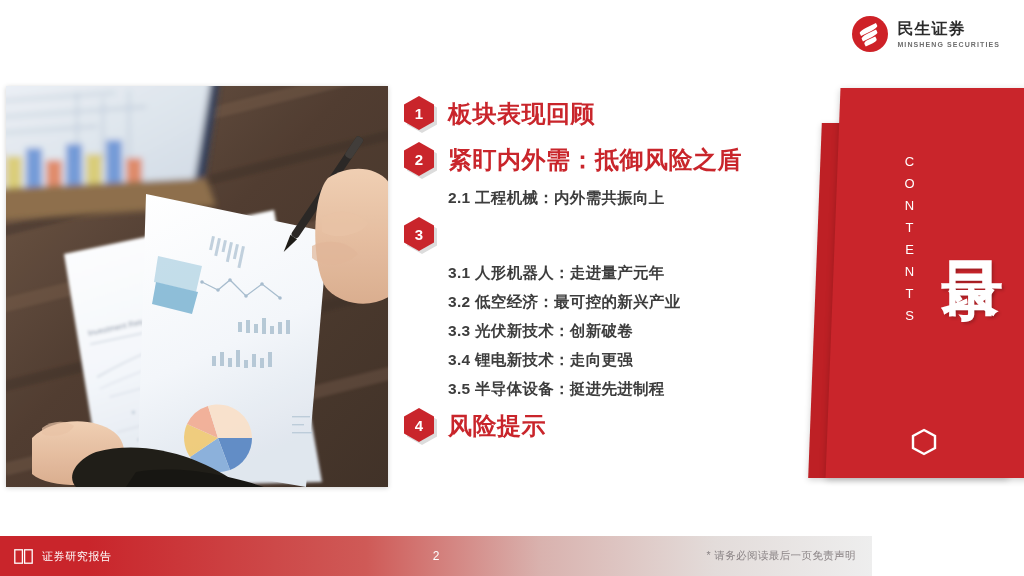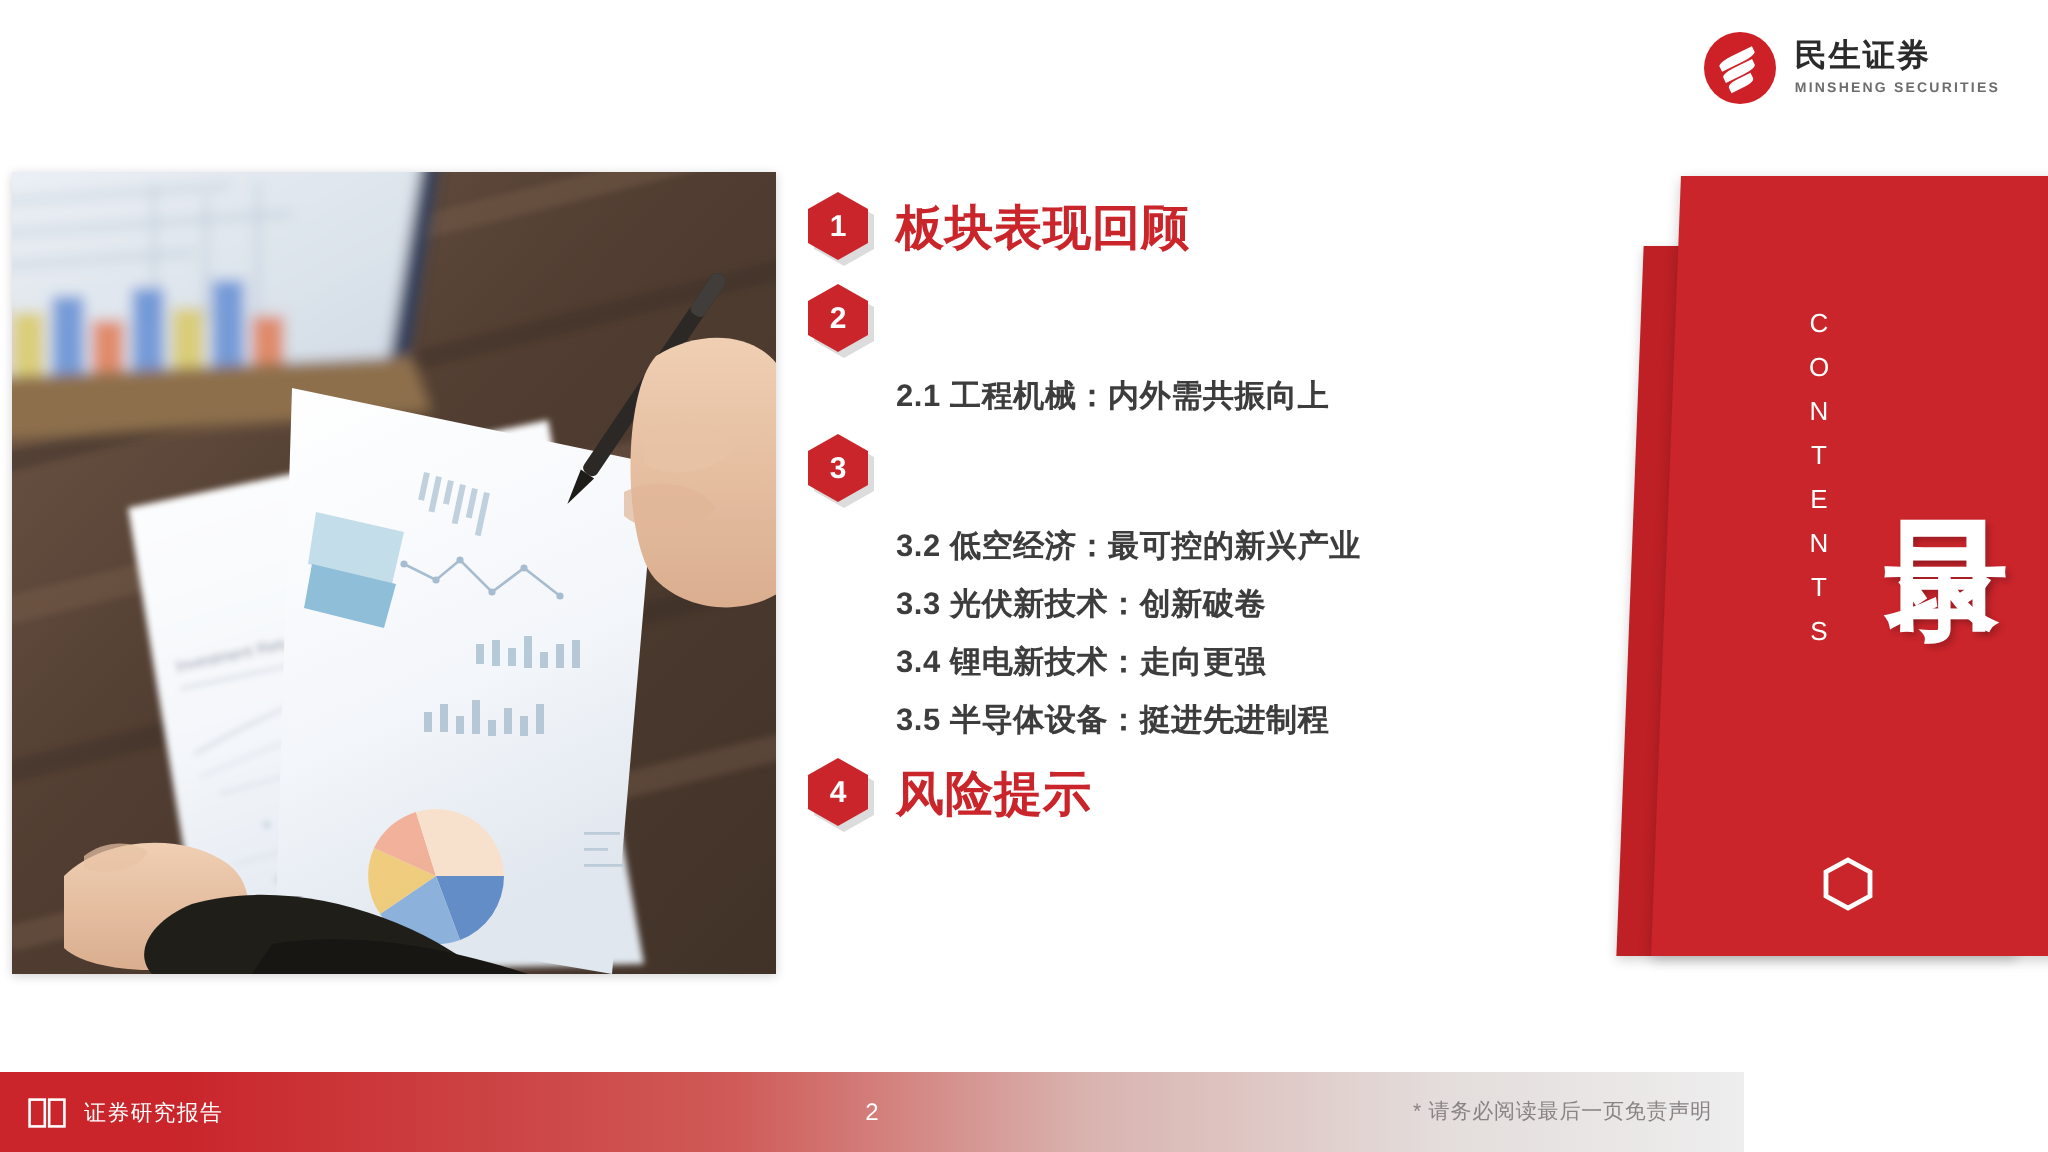--- a/index.html
+++ b/index.html
@@ -449,35 +449,39 @@
       <span class="major-label">板块表现回顾</span>
     </div>
 
     <div class="spacer-10"></div>
 
     <div class="toc-row major">
       <div class="hexbadge">
         <div class="hexshadow"></div>
         <div class="hexmain">2</div>
       </div>
+      <span class="major-label">紧盯内外需：抵御风险之盾</span>
     </div>
     <div class="spacer-6"></div>
     <div class="sub-row">
       <span class="sub-label">2.1 工程机械：内外需共振向上</span>
     </div>
 
     <div class="spacer-4"></div>
 
     <div class="toc-row major">
       <div class="hexbadge">
         <div class="hexshadow"></div>
         <div class="hexmain">3</div>
       </div>
     </div>
     <div class="spacer-6"></div>
+    <div class="sub-row">
+      <span class="sub-label">3.1 人形机器人：走进量产元年</span>
+    </div>
     <div class="sub-row">
       <span class="sub-label">3.2 低空经济：最可控的新兴产业</span>
     </div>
     <div class="sub-row">
       <span class="sub-label">3.3 光伏新技术：创新破卷</span>
     </div>
     <div class="sub-row">
       <span class="sub-label">3.4 锂电新技术：走向更强</span>
     </div>
     <div class="sub-row">

